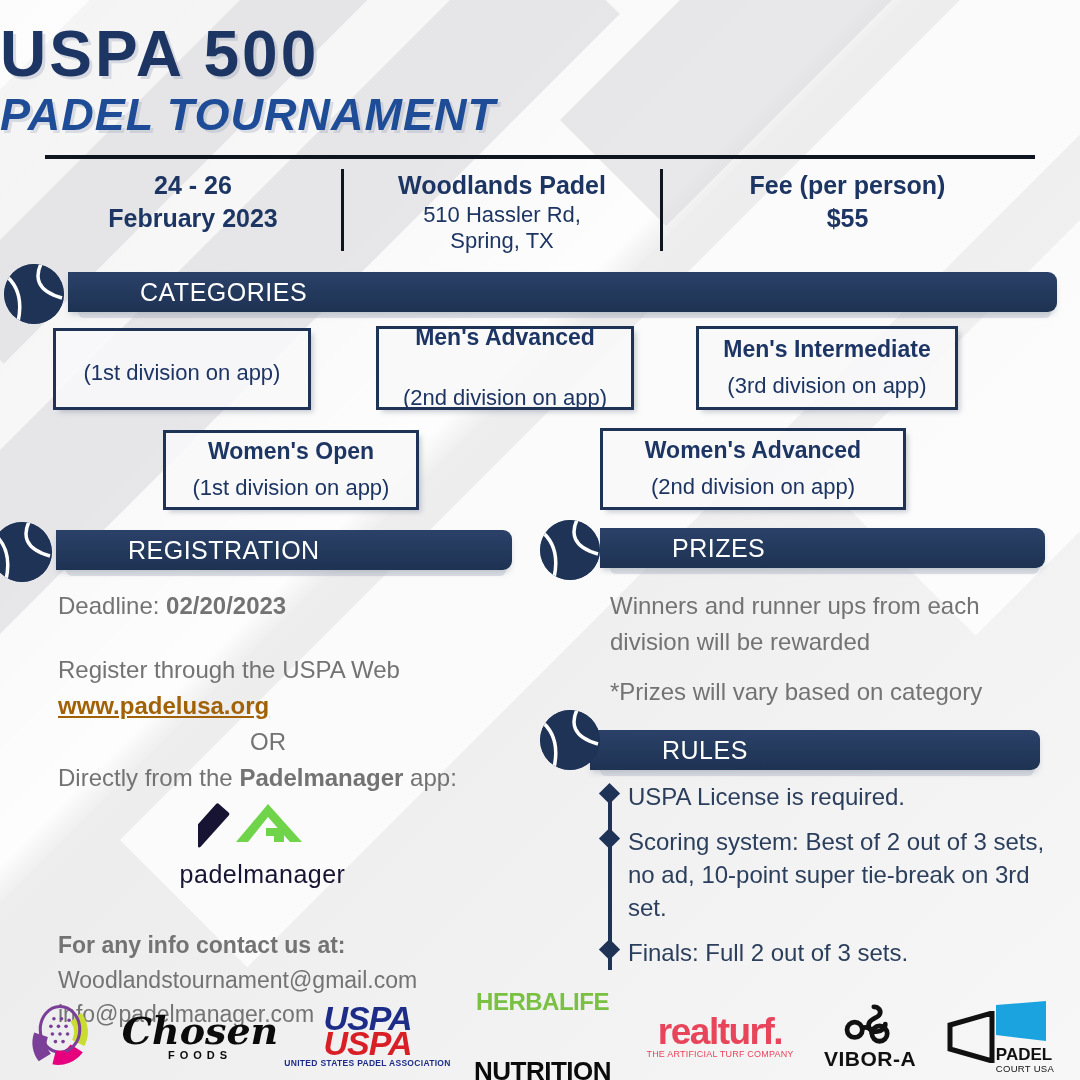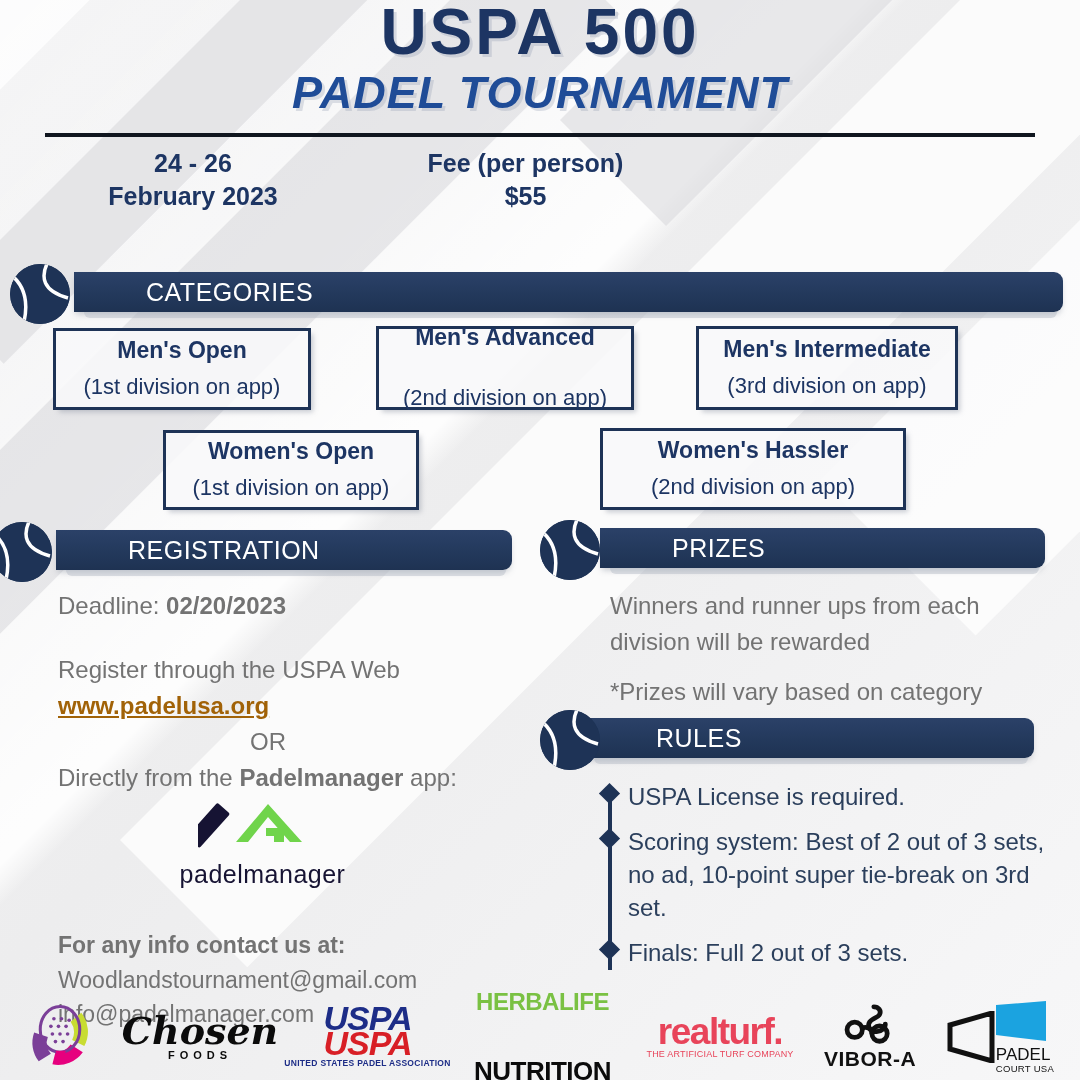--- a/index.html
+++ b/index.html
@@ -23,21 +23,21 @@
     position: absolute;
     background: rgba(255,255,255,.75);
     transform: rotate(-45deg);
     transform-origin: top left;
   }
   #bg .band.dark { background: rgba(215,215,218,.55); }
 
   .wrap { position: relative; z-index: 2; width: 1080px; height: 1080px; }
 
   
-  #title-block { text-align: center; }
+  #title-block { padding-top: 22px; }
   #main-title {
     font-size: 64px; font-weight: bold; letter-spacing: 3px;
     color: #1d3563;
     text-shadow: 3px 3px 0 rgba(150,160,180,.32);
     line-height: 1.02;
   }
   #sub-title {
     font-size: 45px; font-weight: bold; font-style: italic;
     letter-spacing: 1px; color: #1f4c97;
     text-shadow: 3px 3px 0 rgba(150,160,180,.3);
@@ -135,21 +135,21 @@
   .chosen-sub  { font-size: 11px; letter-spacing: 5px; color: #0b0b0b; font-weight: bold; }
   .uspa-blue { font-size: 34px; font-weight: bold; font-style: italic; color: #1d2d87; line-height: .72; letter-spacing: -1px;}
   .uspa-red  { font-size: 34px; font-weight: bold; font-style: italic; color: #d81f26; line-height: .72; letter-spacing: -1px;}
   .uspa-sub  { font-size: 8.5px; color: #1d2d87; font-weight: bold; letter-spacing: .3px; margin-top: 3px;}
   .hl-green { color: #7ac143; font-weight: bold; font-size: 24px; letter-spacing: -.5px; line-height: 1;}
   .hl-black { color: #0b0b0b; font-weight: bold; font-size: 26px; letter-spacing: -.5px; line-height: 1;}
   .rt-word { color: #e8445a; font-size: 37px; font-weight: bold; letter-spacing: -1.5px; line-height: .9;}
   .rt-sub  { color: #e8445a; font-size: 9px; letter-spacing: .2px; }
   .vb-word { color: #111; font-size: 21px; font-weight: bold; letter-spacing: .5px; }
   .pc-text { text-align: left; }
-  .pc-a { font-size: 17px; font-weight: normal; color: #111; line-height: 1; }
+  .pc-a { font-size: 17px; font-weight: bold; color: #111; line-height: 1; }
   .pc-b { font-size: 9.5px; color: #111; letter-spacing: .3px; }
 </style>
 </head>
 <body>
 
 <div id="bg">
   <div class="band" style="left:-120px;  top:40px;  width:1500px; height:120px;"></div>
   <div class="band dark" style="left:-60px; top:300px; width:1500px; height:90px;"></div>
 
   <div class="band dark" style="left:560px; top:120px; width:1200px; height:150px;"></div>
@@ -163,57 +163,61 @@
   <div id="title-block">
     <div id="main-title">USPA 500</div>
     <div id="sub-title">PADEL TOURNAMENT</div>
   </div>
 
   <div id="info-row">
     <div class="info-cell date">
       <div class="info-strong">24 - 26</div>
       <div class="info-strong">February 2023</div>
     </div>
+    <div class="info-cell venue">
+      <div class="info-strong">Woodlands Padel</div>
+      <div class="info-normal">510 Hassler Rd,</div>
+      <div class="info-normal">Spring, TX</div>
+    </div>
     <div class="info-cell fee">
       <div class="info-strong">Fee (per person)</div>
       <div class="info-strong">$55</div>
     </div>
   </div>
 
-  <div class="sec-head" style="position:absolute; left:18px; top:272px; width:1045px;">
+  <div class="sec-head" style="position:absolute; left:12px; top:272px; width:1045px;">
     <div class="ball" style="left:-8px;">
       <svg width="60" height="60" viewBox="0 0 60 60">
         <circle cx="30" cy="30" r="30" fill="#1e3356"></circle>
         <path d="M -6 6 Q 22 22 14 58" stroke="#fff" stroke-width="3.5" fill="none"></path>
         <path d="M 40 -6 Q 22 24 58 34" stroke="#fff" stroke-width="3.5" fill="none"></path>
       </svg>
     </div>
     <div class="sec-bar" style="left:56px; width:989px;">
       <span class="sec-label">CATEGORIES</span>
     </div>
   </div>
 
   <div class="cat-box" style="left:53px;  top:328px; width:258px; height:82px;">
-    <div class="cat-title">Men's Open</div>
     <div class="cat-sub">(1st division on app)</div>
   </div>
   <div class="cat-box" style="left:376px; top:326px; width:258px; height:84px;gap:24px;">
     <div class="cat-title">Men's Advanced</div>
     <div class="cat-sub">(2nd division on app)</div>
   </div>
   <div class="cat-box" style="left:696px; top:326px; width:262px; height:84px;">
     <div class="cat-title">Men's Intermediate</div>
     <div class="cat-sub">(3rd division on app)</div>
   </div>
   <div class="cat-box" style="left:163px; top:430px; width:256px; height:80px;">
     <div class="cat-title">Women's Open</div>
     <div class="cat-sub">(1st division on app)</div>
   </div>
   <div class="cat-box" style="left:600px; top:428px; width:306px; height:82px;">
-    <div class="cat-title">Women's Hassler</div>
+    <div class="cat-title">Women's Advanced</div>
     <div class="cat-sub">(2nd division on app)</div>
   </div>
 
   <div class="sec-head" style="position:absolute; left:0; top:530px; width:512px;">
     <div class="ball" style="left:-8px;">
       <svg width="60" height="60" viewBox="0 0 60 60">
         <circle cx="30" cy="30" r="30" fill="#1e3356"></circle>
         <path d="M -6 6 Q 22 22 14 58" stroke="#fff" stroke-width="3.5" fill="none"></path>
         <path d="M 40 -6 Q 22 24 58 34" stroke="#fff" stroke-width="3.5" fill="none"></path>
       </svg>
@@ -270,21 +274,21 @@
   </div>
 
   <div class="sec-head" style="position:absolute; left:540px; top:718px; width:510px;">
     <div class="ball" style="left:0px;">
       <svg width="60" height="60" viewBox="0 0 60 60">
         <circle cx="30" cy="30" r="30" fill="#1e3356"></circle>
         <path d="M -6 6 Q 22 22 14 58" stroke="#fff" stroke-width="3.5" fill="none"></path>
         <path d="M 40 -6 Q 22 24 58 34" stroke="#fff" stroke-width="3.5" fill="none"></path>
       </svg>
     </div>
-    <div class="sec-bar" style="left:44px; width:450px;">
+    <div class="sec-bar" style="left:50px; width:450px;margin-top:12px;">
       <span class="sec-label">RULES</span>
     </div>
   </div>
 
   <div id="rule-spine"></div>
   <div id="rules-list">
     <div class="rule-item">
       <span class="diamond"></span>
       <span class="rule-text">USPA License is required.</span>
     </div>

